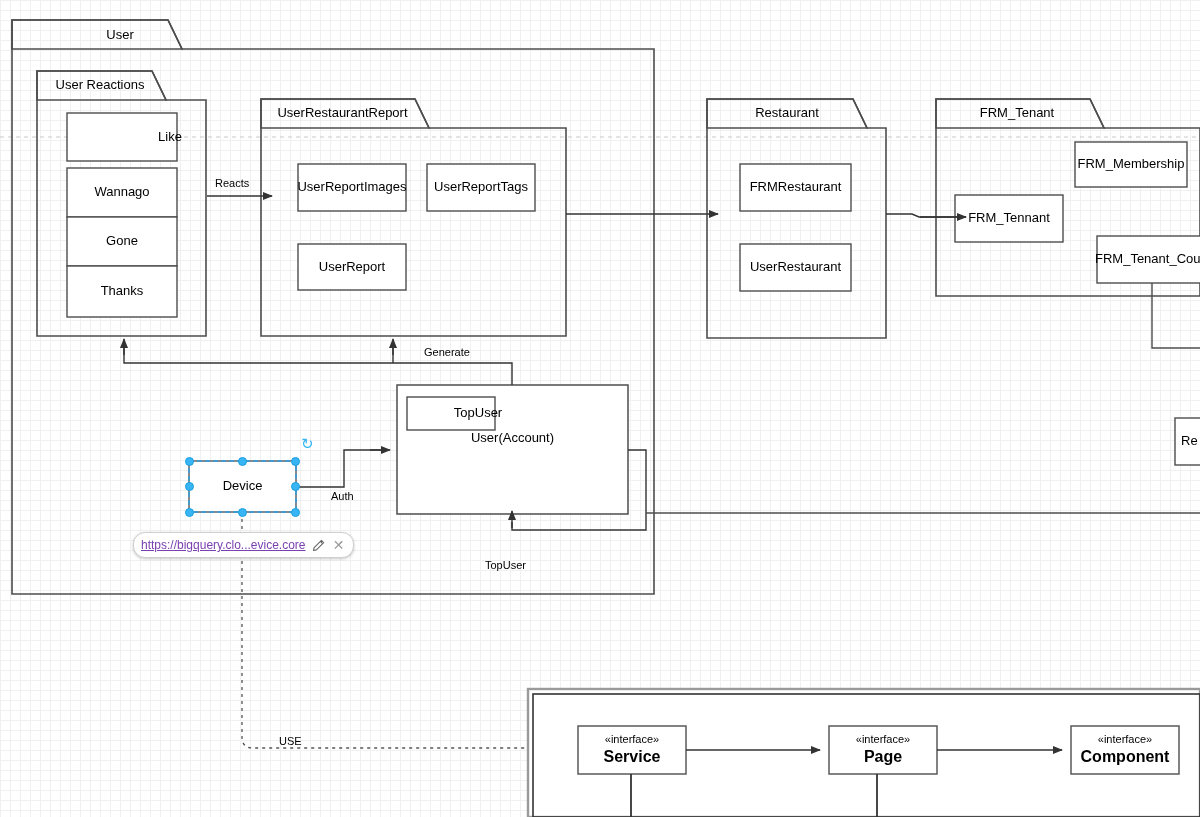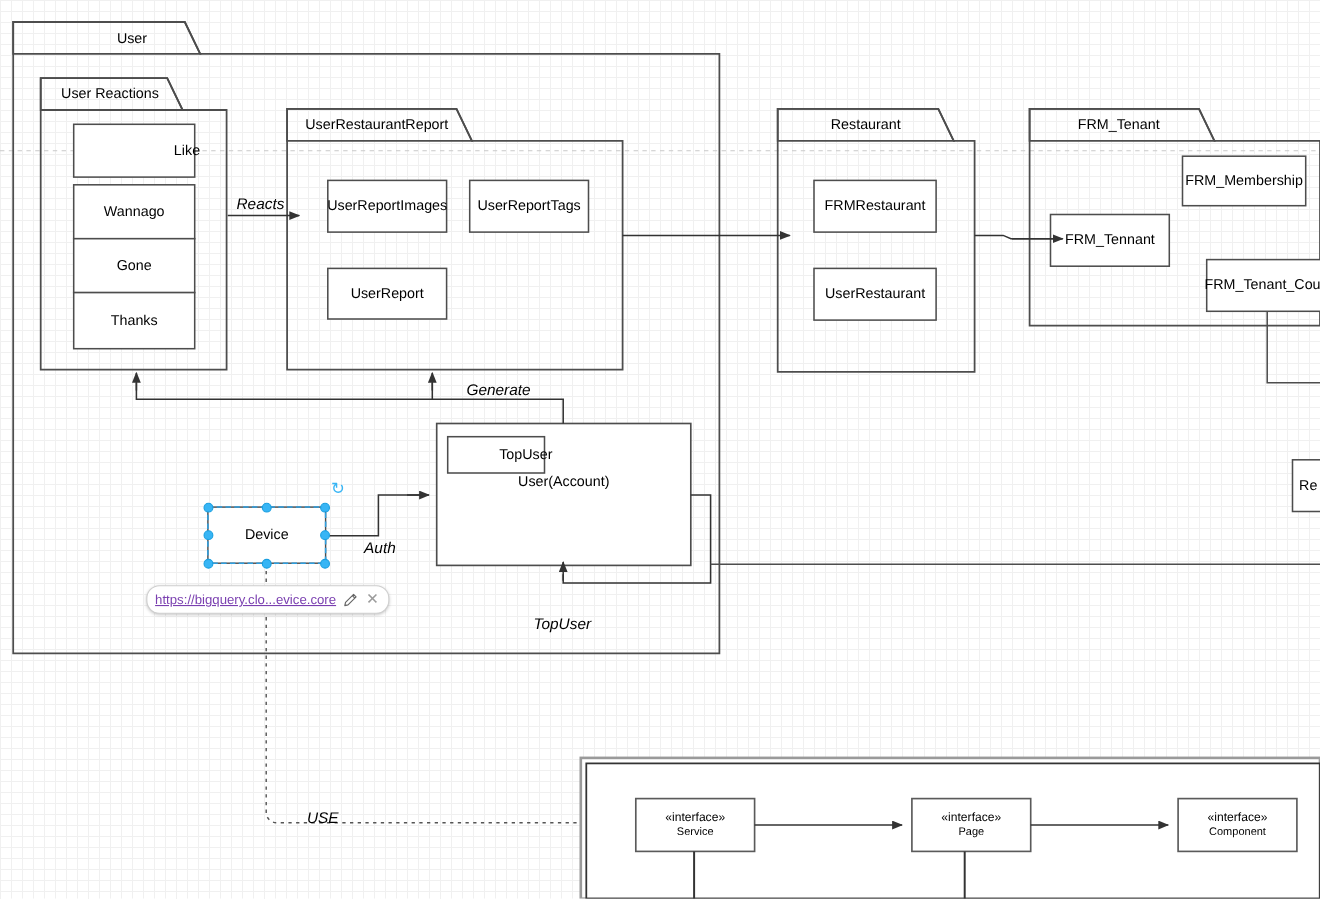--- a/index.html
+++ b/index.html
@@ -24,44 +24,43 @@
   }
   #svg-layer {
     position: absolute;
     left: 0; top: 0;
     width: 1200px;
     height: 817px;
   }
   .lbl {
     position: absolute;
     font-family: "Liberation Sans", sans-serif;
-    font-size: 14px;
+    font-size: 11px;
     color: #000000;
     white-space: nowrap;
     pointer-events: none;
-    font-style: italic;
   }
   .node-label {
     position: absolute;
     display: flex;
     align-items: center;
     justify-content: center;
     text-align: center;
     font-family: "Liberation Sans", sans-serif;
     font-size: 13px;
     color: #000000;
     line-height: 1.25;
   }
   .iface-label {
     flex-direction: column;
     font-size: 11px;
     text-align: right;
   }
   .iface-label .stereo { font-size: 11px; font-weight: normal; }
-  .iface-label .nm { font-size: 10px; font-weight: normal; }
+  .iface-label .nm { font-size: 16px; font-weight: bold; }
 
   
   .handle {
     position: absolute;
     width: 9px;
     height: 9px;
     border-radius: 50%;
     background: #37b5f5;
     border: 1px solid #1a9fe0;
     box-sizing: border-box;

